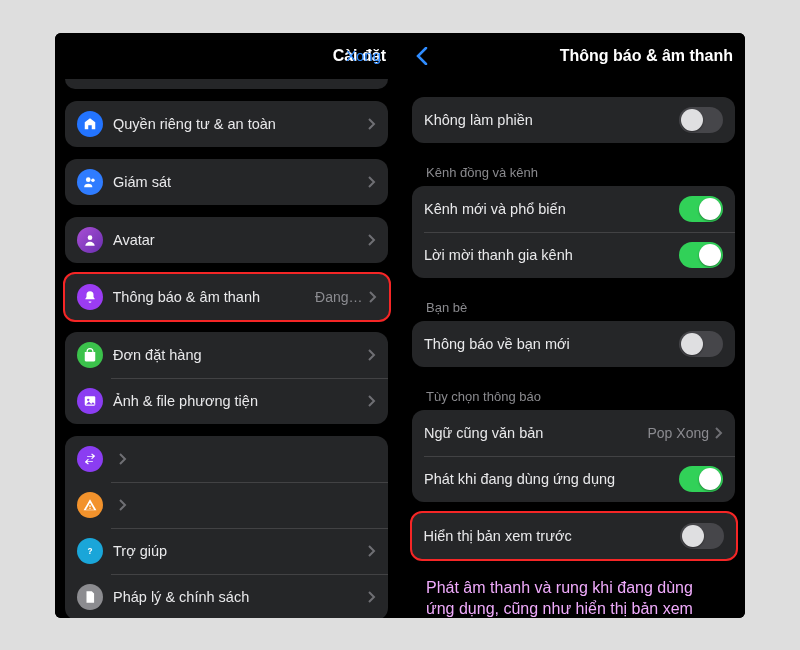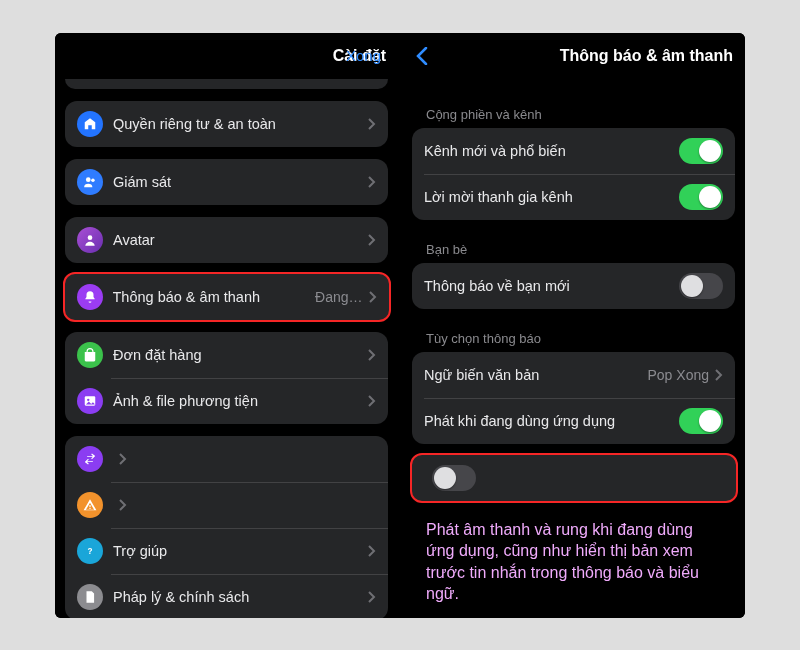--- a/index.html
+++ b/index.html
@@ -347,22 +347,30 @@
         <svg width="12" height="18" viewBox="0 0 12 18">
             <path d="M10 1 2 9l8 8" stroke="#2f8cff" stroke-width="2.5" fill="none" stroke-linecap="round"></path>
           </svg>
       </span>
       <span class="nav-title">Thông báo &amp; âm thanh</span>
     </div>
     <div class="content">
 
       <div style="height:18px"></div>
 
-
-      <div class="section-title">Cộng phiền và kênh</div>
+      <div class="group">
+        <div class="row noicon">
+          <span class="label">Không làm phiền</span>
+          <span class="toggle off">
+              <span class="knob"></span>
+            </span>
+        </div>
+      </div>
+
+      <div class="section-title">Kênh đồng và kênh</div>
       <div class="group">
         <div class="row noicon">
           <span class="label">Kênh mới và phổ biến</span>
           <span class="toggle on">
               <span class="knob"></span>
             </span>
         </div>
         <div class="row noicon">
           <span class="label">Lời mời thanh gia kênh</span>
           <span class="toggle on">
@@ -377,38 +385,39 @@
           <span class="label">Thông báo về bạn mới</span>
           <span class="toggle off">
               <span class="knob"></span>
             </span>
         </div>
       </div>
 
       <div class="section-title">Tùy chọn thông báo</div>
       <div class="group">
         <div class="row noicon">
-          <span class="label">Ngữ biến văn bản</span>
+          <span class="label">Ngữ cũng văn bản</span>
           <span class="value">Pop Xong</span>
           <span class="chev">
               <svg width="8" height="12" viewBox="0 0 8 12">
                 <path d="M1 1l5 5-5 5" stroke="#6f6f74" stroke-width="2" fill="none"></path>
               </svg>
             </span>
         </div>
         <div class="row noicon">
           <span class="label">Phát khi đang dùng ứng dụng</span>
           <span class="toggle on">
               <span class="knob"></span>
             </span>
         </div>
       </div>
 
       <div class="group highlight">
         <div class="row noicon">
+          <span class="label">Hiển thị bản xem trước</span>
           <span class="toggle off">
               <span class="knob"></span>
             </span>
         </div>
       </div>
 
       <div class="footer-note">Phát âm thanh và rung khi đang dùng ứng dụng, cũng như hiển thị bản xem trước tin nhắn trong thông báo và biểu ngữ.</div>
 
     </div>
   </div>

